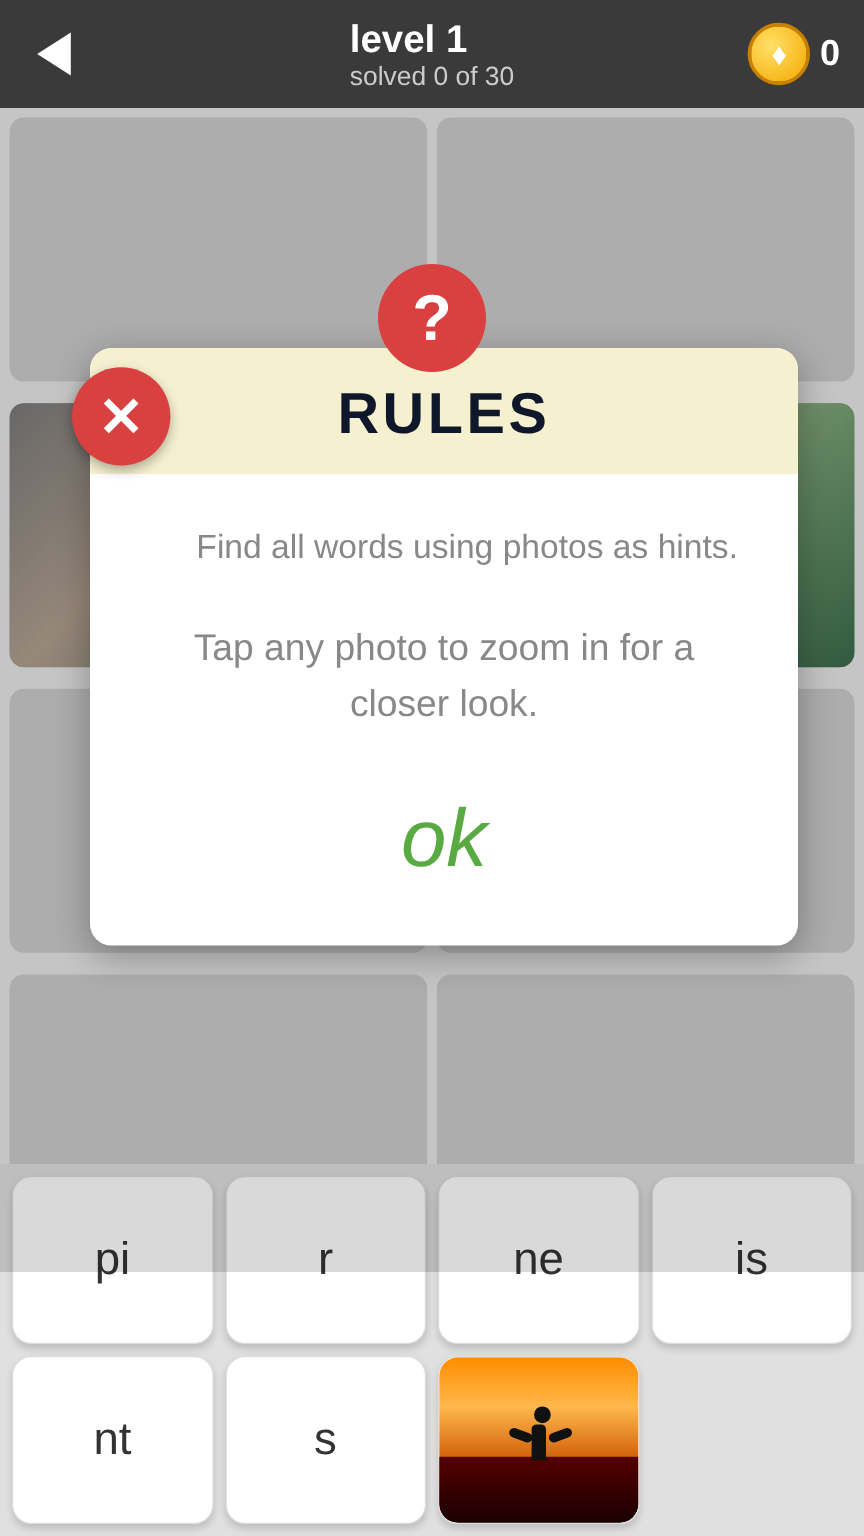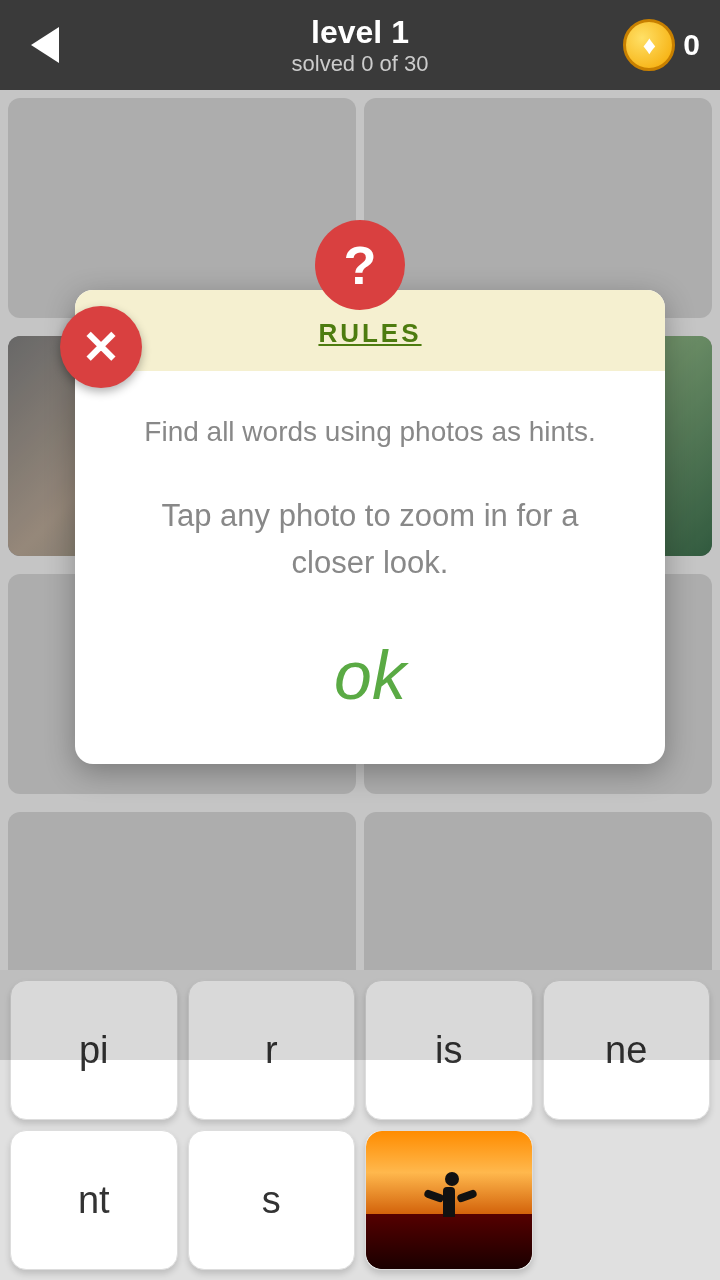--- a/index.html
+++ b/index.html
@@ -36,21 +36,20 @@
       width: 0;
       height: 0;
       border-top: 18px solid transparent;
       border-bottom: 18px solid transparent;
       border-right: 28px solid white;
     }
     .header-center {
       position: absolute;
       left: 50%;
       transform: translateX(-50%);
-      text-align: center;
     }
     .level-title {
       color: white;
       font-size: 32px;
       font-weight: bold;
     }
     .solved-text {
       color: #cccccc;
       font-size: 22px;
     }
@@ -200,35 +199,35 @@
       z-index: 15;
       overflow: hidden;
       box-shadow: 0 8px 30px rgba(0,0,0,0.3);
     }
     .rules-header {
       background: #f5f0d0;
       padding: 28px 0 22px;
       text-align: center;
     }
     .rules-title {
-      font-size: 26px;
-      font-weight: bold;
-      color: #4d7c0f;
+      font-size: 48px;
+      font-weight: bold;
+      color: #0f172a;
       letter-spacing: 3px;
-      text-decoration: underline;
     }
     .rules-body {
       padding: 40px 50px 50px;
       text-align: center;
     }
     .rules-text1 {
       font-size: 28px;
       color: #888;
       line-height: 1.5;
       margin-bottom: 40px;
+      text-align: right;
     }
     .rules-text2 {
       font-size: 31px;
       color: #888;
       line-height: 1.5;
       margin-bottom: 50px;
     }
     .ok-btn {
       font-size: 68px;
       font-weight: normal;
@@ -331,24 +330,24 @@
   </div>
 
   <div class="letter-tiles-area">
     <div class="letter-tile">
       <span>pi</span>
     </div>
     <div class="letter-tile">
       <span>r</span>
     </div>
     <div class="letter-tile">
+      <span>ne</span>
+    </div>
+    <div class="letter-tile">
       <span>is</span>
-    </div>
-    <div class="letter-tile">
-      <span>ne</span>
     </div>
     <div class="letter-tile">
       <span>nt</span>
     </div>
     <div class="letter-tile">
       <span>s</span>
     </div>
     <div class="letter-tile image-tile">
       <div class="tile-image-jump">
 

